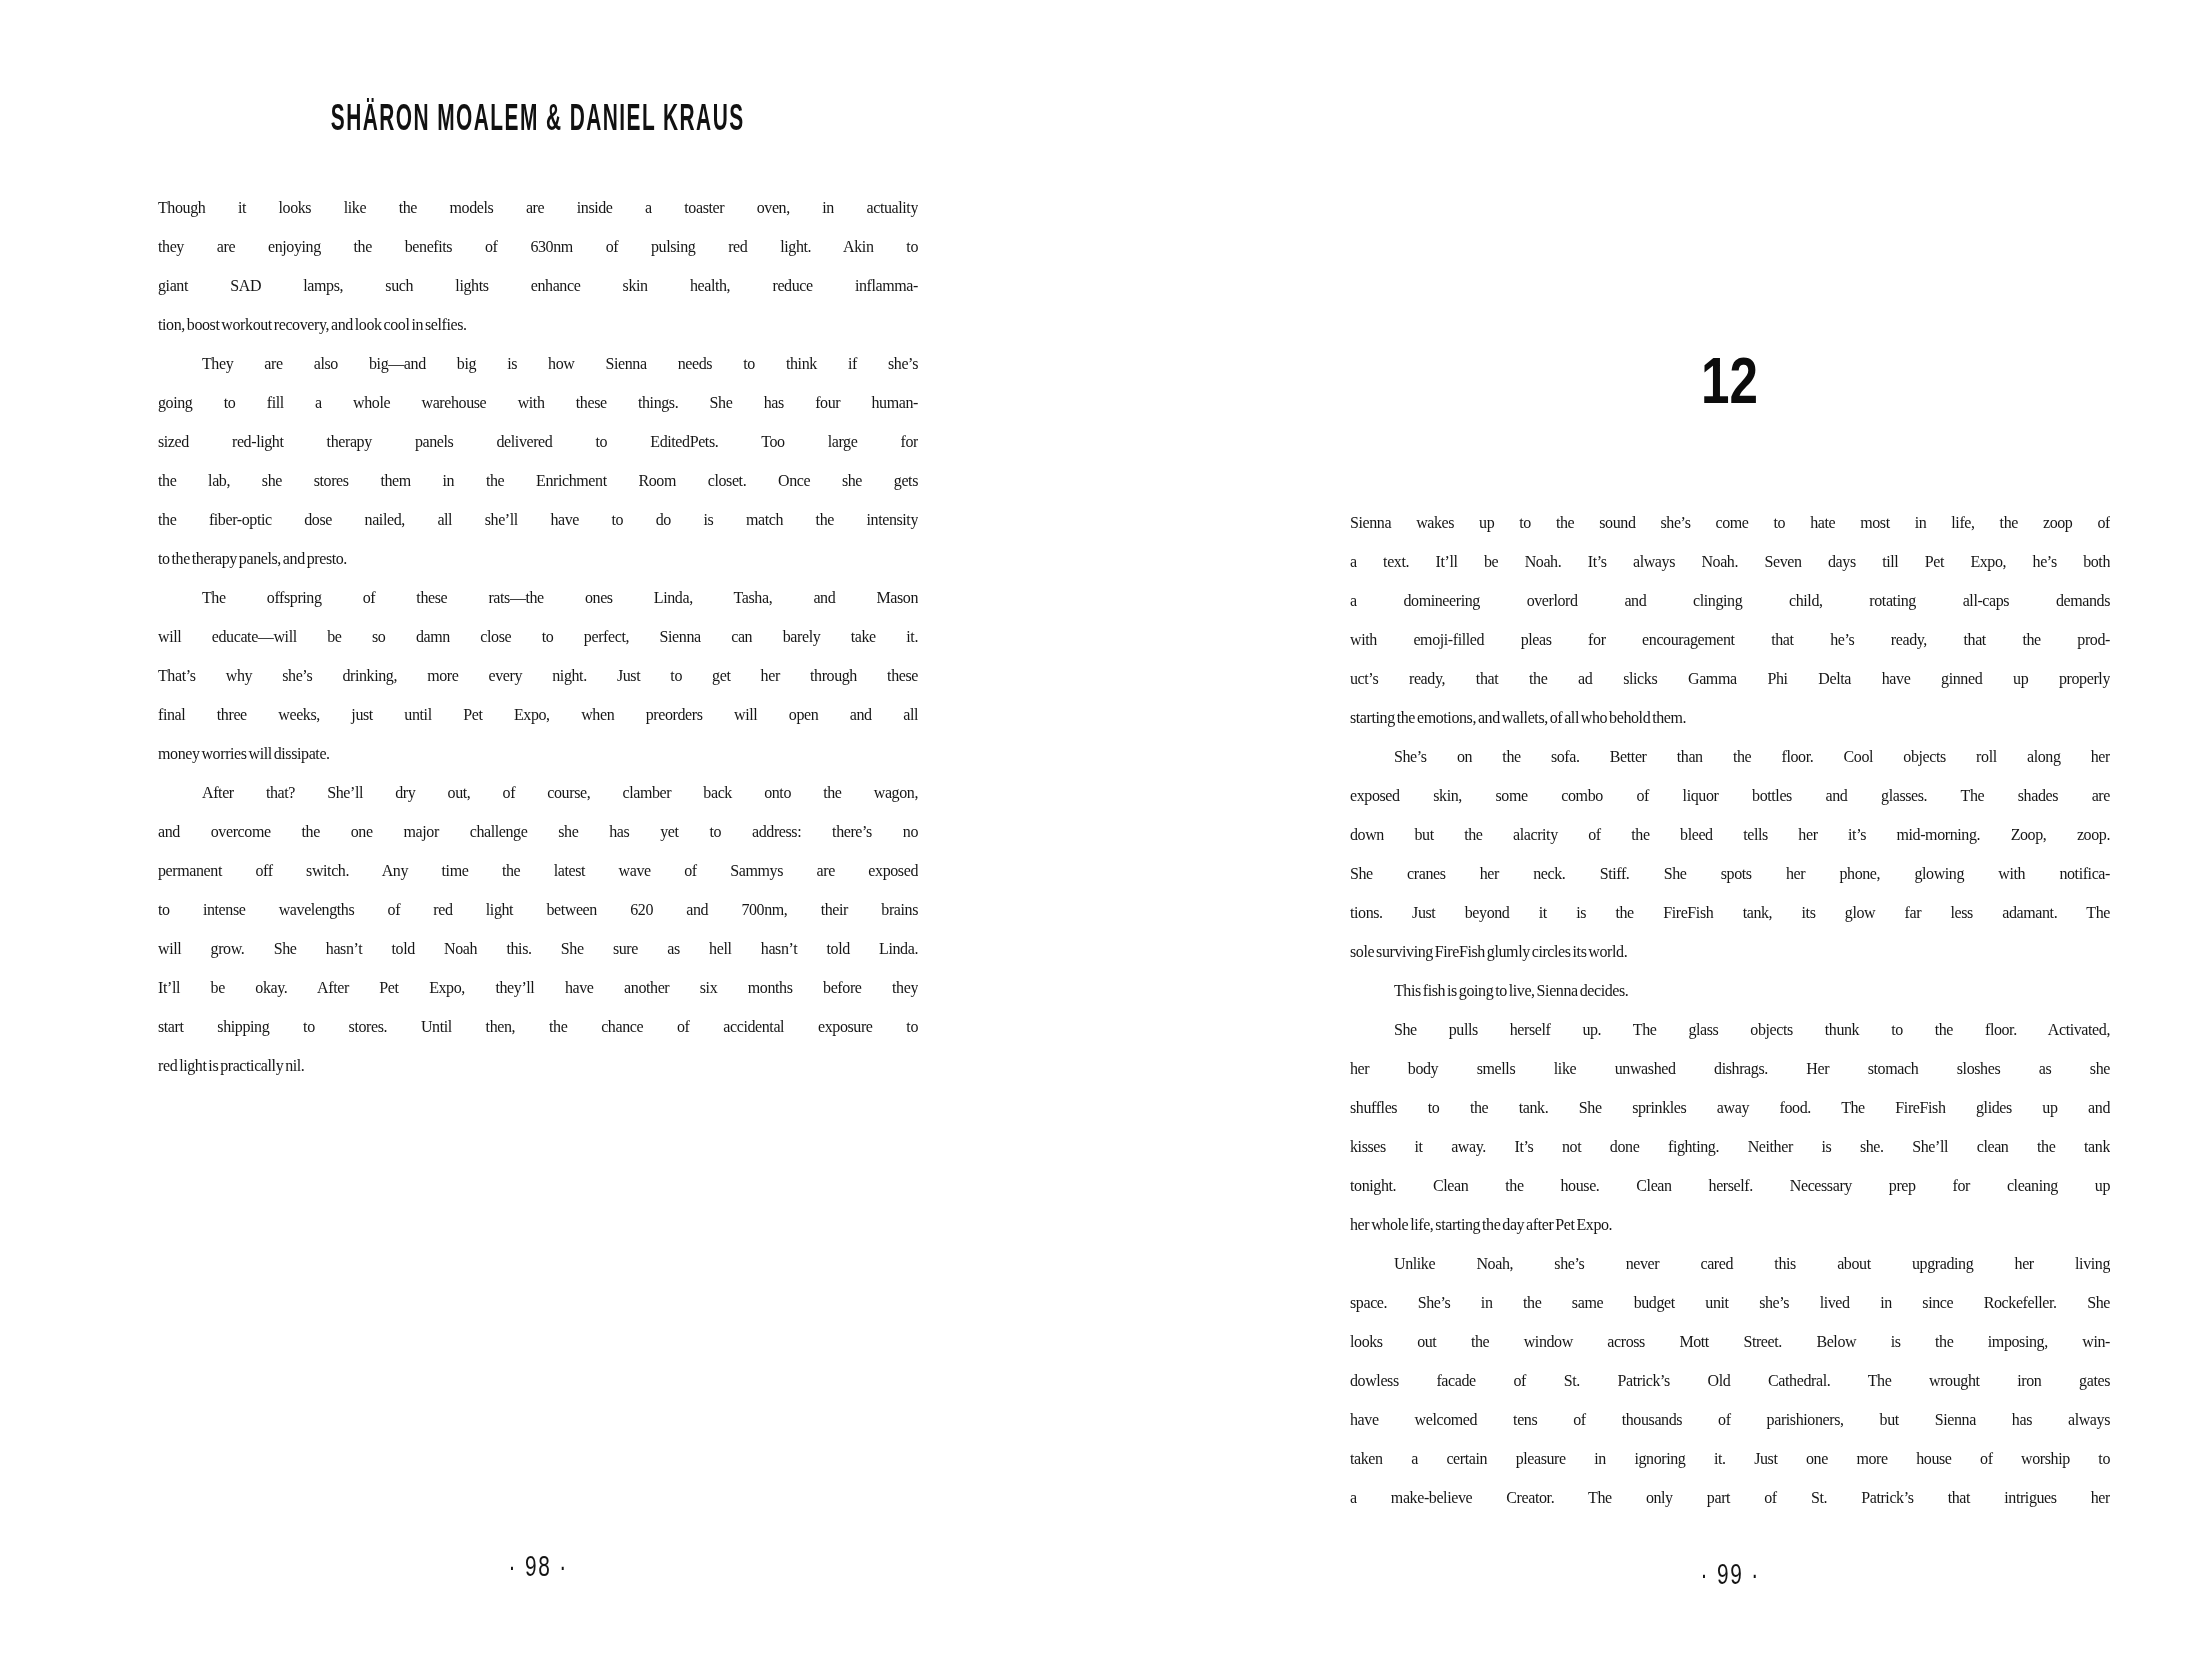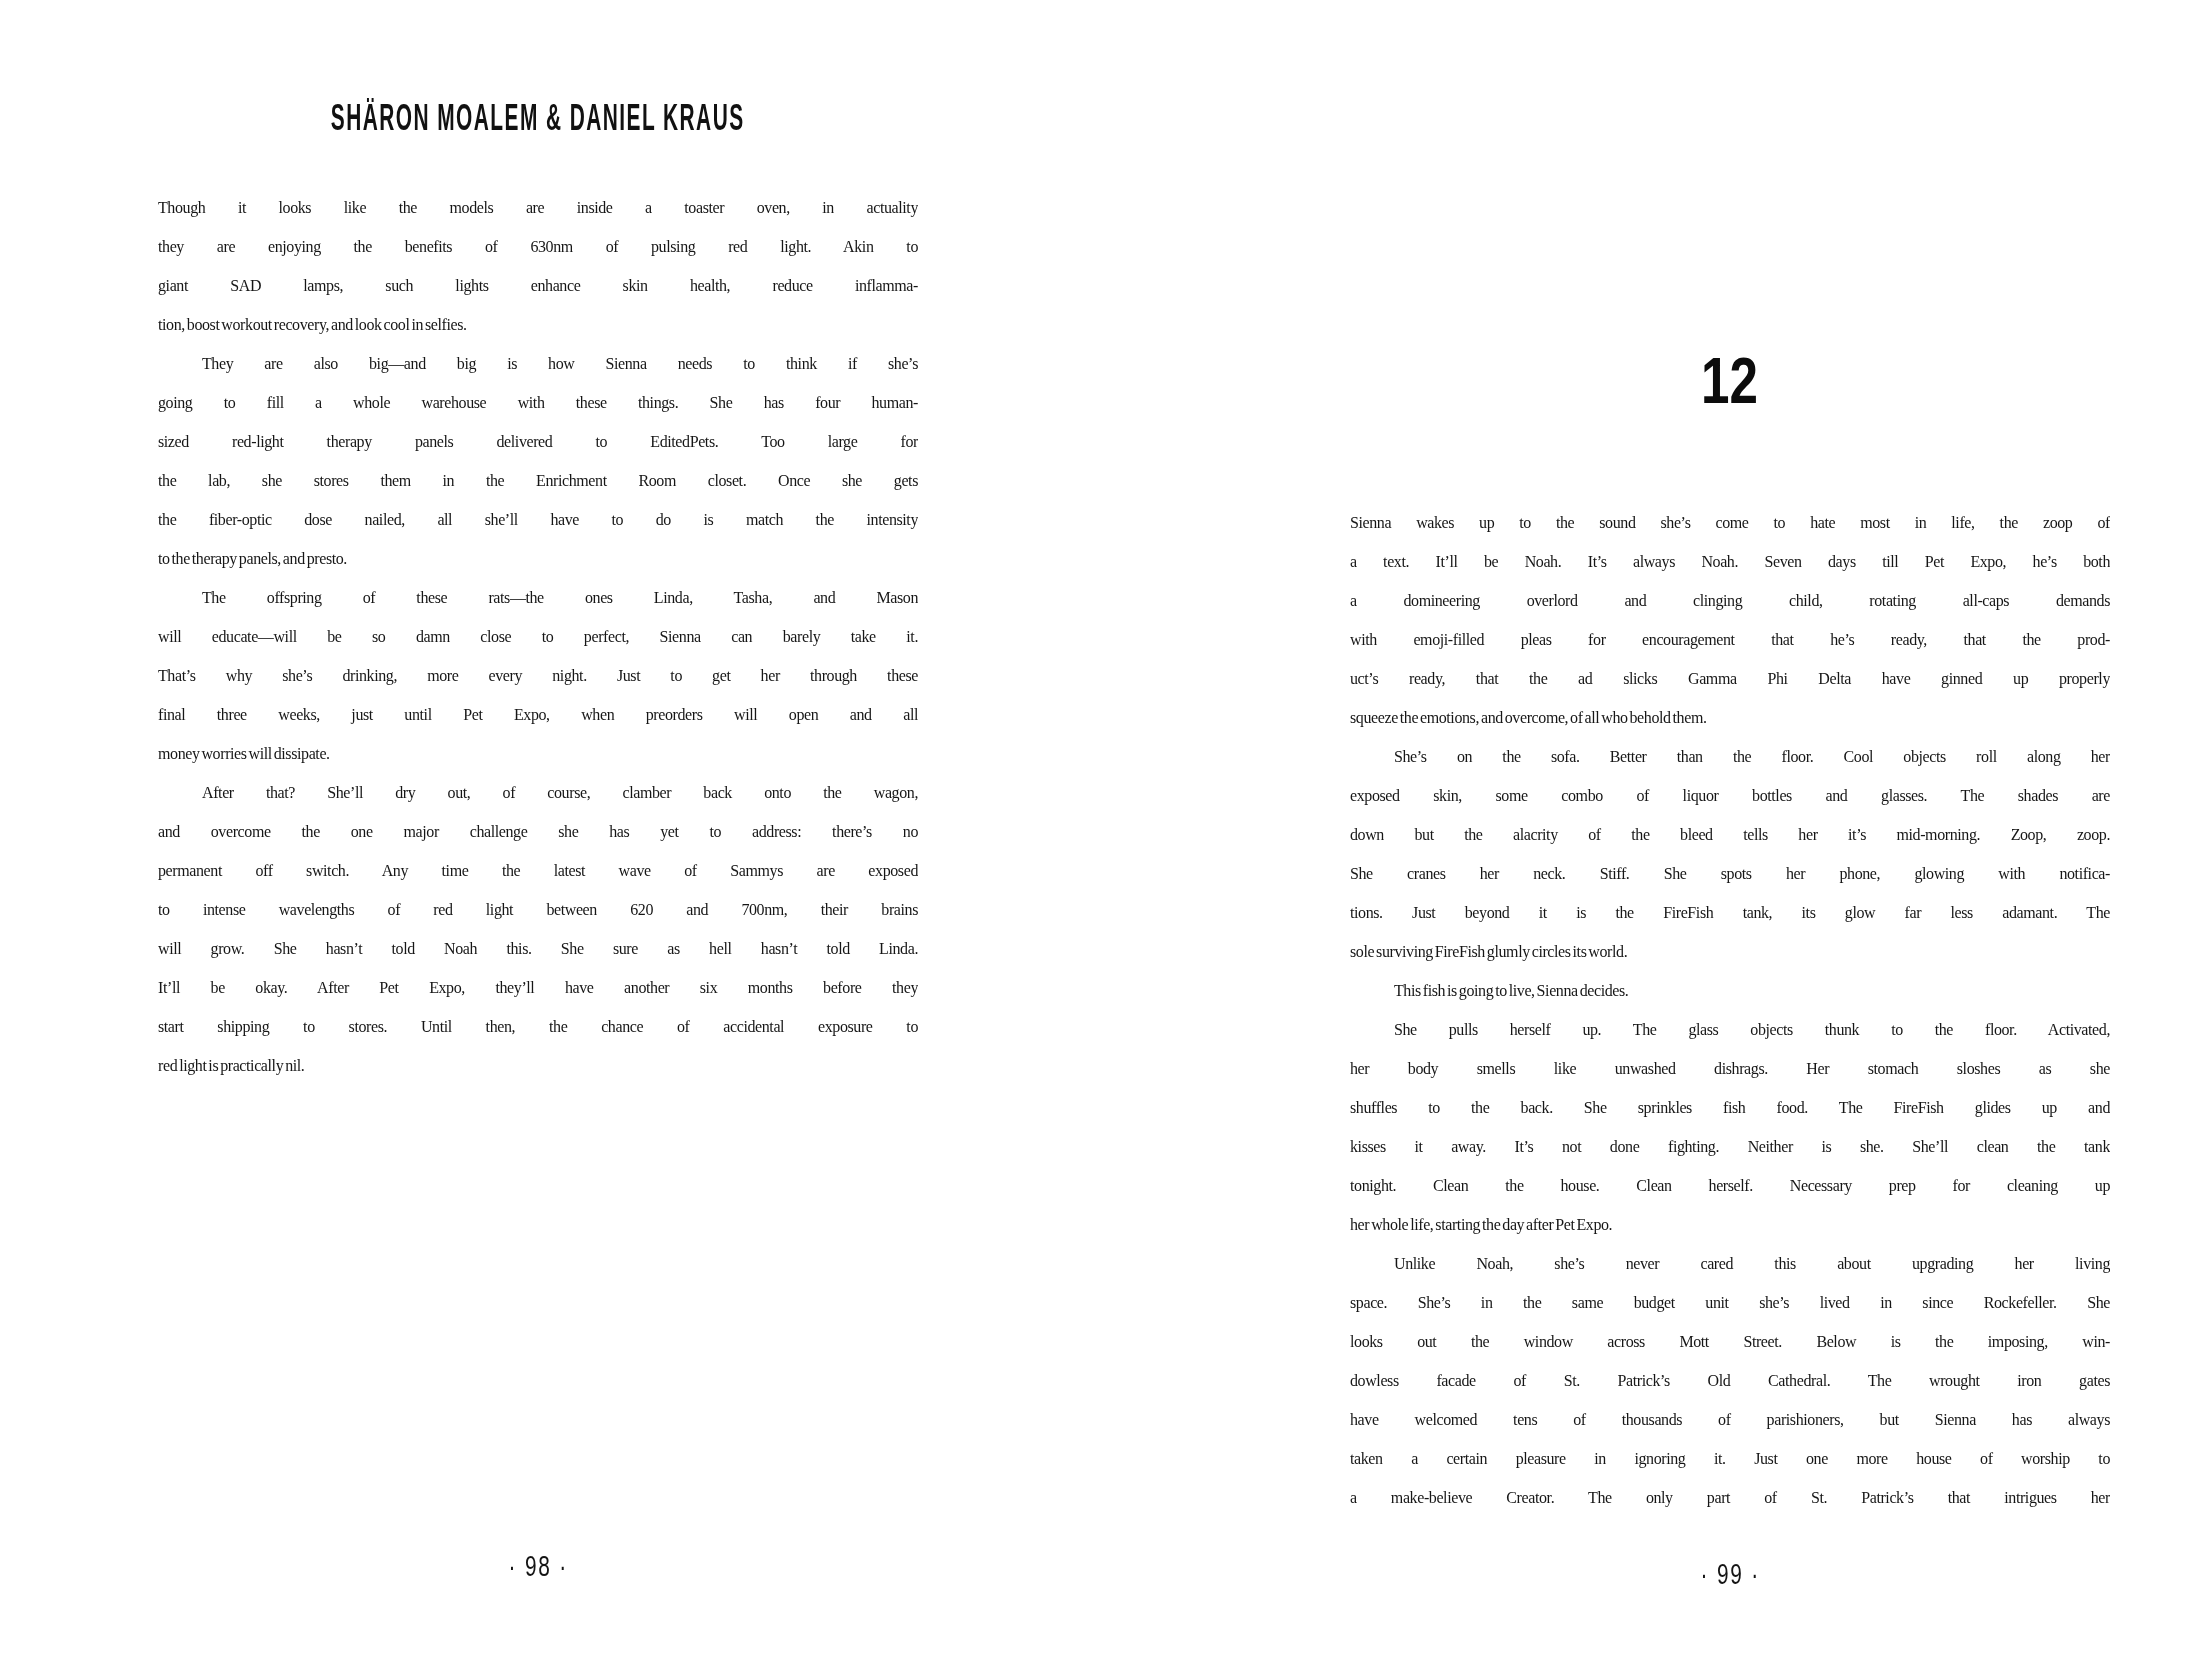--- a/index.html
+++ b/index.html
@@ -114,31 +114,31 @@
   <section class="page right">
     <div class="chapter-number">
       <span class="num">12</span>
     </div>
     <div class="bodycol rightcol" id="right-body">
         <div class="line j"><span>Sienna wakes up to the sound she’s come to hate most in life, the </span><span class="it">zoop</span><span> of</span></div>
         <div class="line j"><span>a text. It’ll be Noah. It’s always Noah. Seven days till Pet Expo, he’s both</span></div>
         <div class="line j"><span>a domineering overlord and clinging child, rotating all-caps demands</span></div>
         <div class="line j"><span>with emoji-filled pleas for encouragement that he’s ready, that the prod-</span></div>
         <div class="line j"><span>uct’s ready, that the ad slicks Gamma Phi Delta have ginned up properly</span></div>
-        <div class="line"><span>squeeze the emotions, and overcome, of all who behold them.</span></div>
+        <div class="line"><span>starting the emotions, and wallets, of all who behold them.</span></div>
         <div class="line j ind"><span>She’s on the sofa. Better than the floor. Cool objects roll along her</span></div>
         <div class="line j"><span>exposed skin, some combo of liquor bottles and glasses. The shades are</span></div>
         <div class="line j"><span>down but the alacrity of the bleed tells her it’s mid-morning. </span><span class="it">Zoop, zoop</span><span>.</span></div>
         <div class="line j"><span>She cranes her neck. Stiff. She spots her phone, glowing with notifica-</span></div>
         <div class="line j"><span>tions. Just beyond it is the FireFish tank, its glow far less adamant. The</span></div>
         <div class="line"><span>sole surviving FireFish glumly circles its world.</span></div>
         <div class="line ind"><span class="it">This fish is going to live,</span><span> Sienna decides.</span></div>
         <div class="line j ind"><span>She pulls herself up. The glass objects thunk to the floor. Activated,</span></div>
         <div class="line j"><span>her body smells like unwashed dishrags. Her stomach sloshes as she</span></div>
-        <div class="line j"><span>shuffles to the back. She sprinkles fish food. The FireFish glides up and</span></div>
+        <div class="line j"><span>shuffles to the tank. She sprinkles away food. The FireFish glides up and</span></div>
         <div class="line j"><span>kisses it away. It’s not done fighting. Neither is she. She’ll clean the tank</span></div>
         <div class="line j"><span>tonight. Clean the house. Clean herself. Necessary prep for cleaning up</span></div>
         <div class="line"><span>her whole life, starting the day after Pet Expo.</span></div>
         <div class="line j ind"><span>Unlike Noah, she’s never cared this about upgrading her living</span></div>
         <div class="line j"><span>space. She’s in the same budget unit she’s lived in since Rockefeller. She</span></div>
         <div class="line j"><span>looks out the window across Mott Street. Below is the imposing, win-</span></div>
         <div class="line j"><span>dowless facade of St. Patrick’s Old Cathedral. The wrought iron gates</span></div>
         <div class="line j"><span>have welcomed tens of thousands of parishioners, but Sienna has always</span></div>
         <div class="line j"><span>taken a certain pleasure in ignoring it. Just one more house of worship to</span></div>
         <div class="line j"><span>a make-believe Creator. The only part of St. Patrick’s that intrigues her</span></div>

